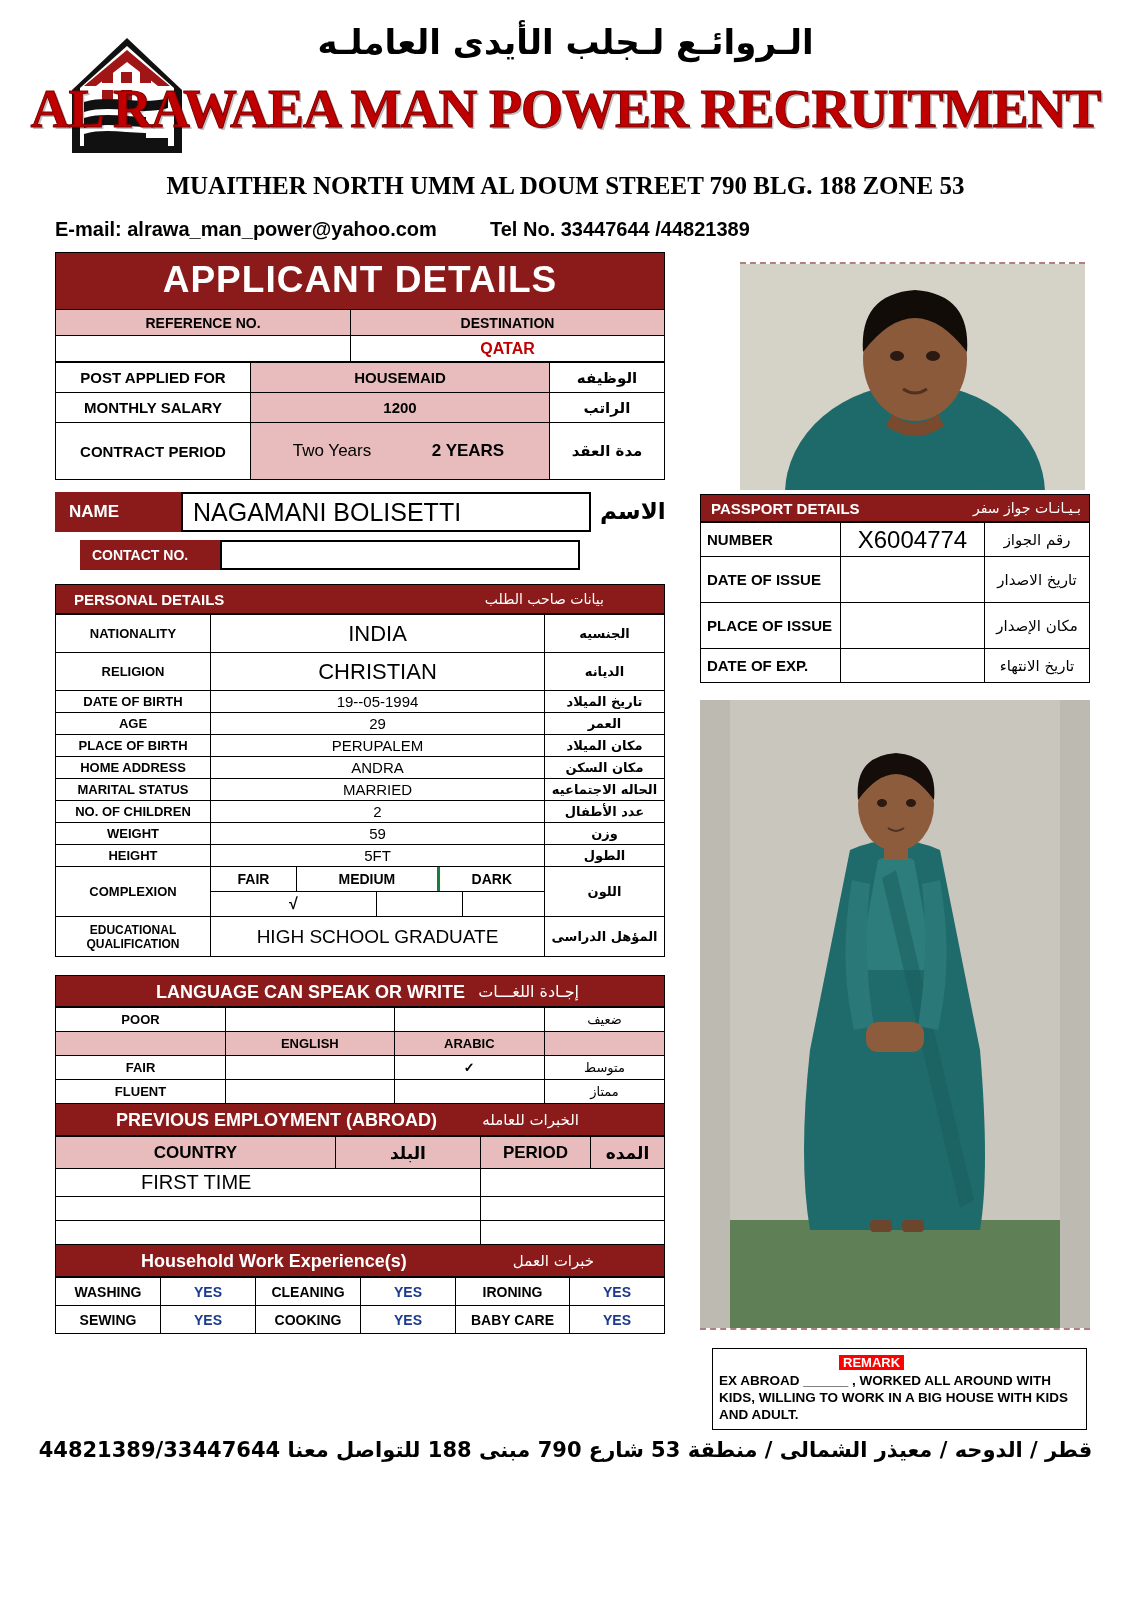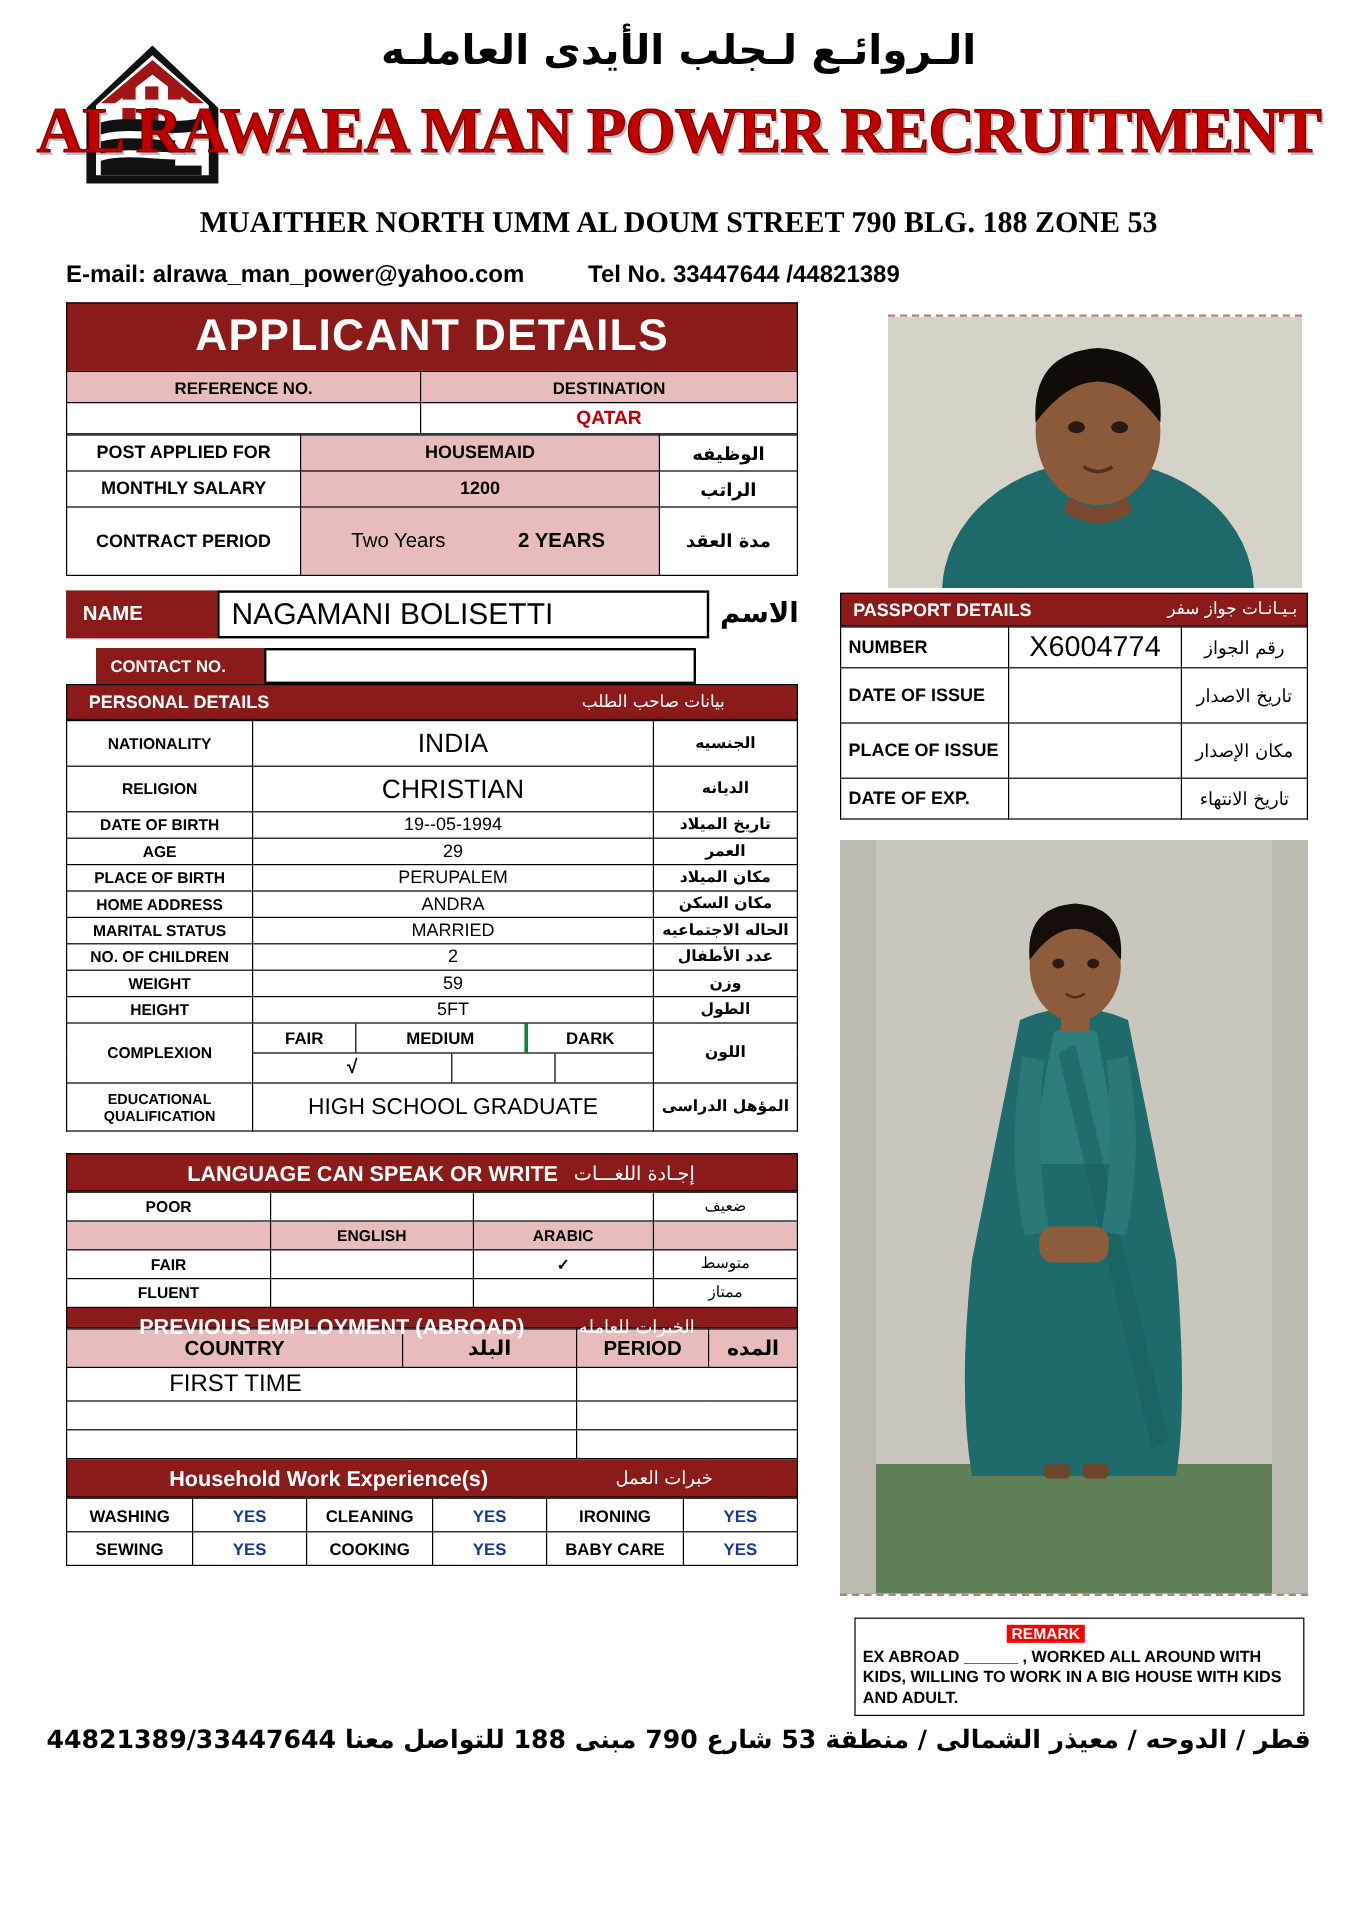--- a/index.html
+++ b/index.html
@@ -88,42 +88,42 @@
     position: absolute; left: 25px; top: 0; width: 140px; height: 30px;
     background: #8b1a1a; color: #fff; font-weight: bold; font-size: 14px;
     display: flex; align-items: center; padding-left: 12px;
   }
   .contact-box {
     position: absolute; left: 165px; top: 0; width: 360px; height: 30px;
     border: 2px solid #000;
   }
 
   .personal-head {
-    position: relative; height: 30px;
+    margin-top: 14px; position: relative; height: 30px;
     background: #8b1a1a; color: #fff; border: 1px solid #000;
   }
   .personal-head .en { position: absolute; left: 18px; top: 6px; font-size: 15px; font-weight: bold; }
   .personal-head .ar2 { position: absolute; right: 60px; top: 6px; font-size: 14px; font-family: "DejaVu Sans", sans-serif; direction: rtl; }
 
   .t-personal td { font-size: 13px; font-weight: bold; text-align: center; }
   .t-personal .lbl { width: 155px; }
   .t-personal .arcol { width: 120px; }
   .t-personal .val { font-weight: normal; font-size: 22px; }
   .t-personal .val-sm { font-weight: normal; font-size: 15px; }
 
   .lang-head { margin-top: 18px; position: relative; height: 32px; background: #8b1a1a; color: #fff; border: 1px solid #000; }
   .lang-head .en { position: absolute; left: 100px; top: 6px; font-size: 18px; font-weight: bold; }
   .lang-head .ar2 { position: absolute; right: 85px; top: 6px; font-size: 16px; font-family: "DejaVu Sans", sans-serif; direction: rtl; }
 
   .t-lang td { height: 24px; font-size: 13px; font-weight: bold; text-align: center; }
   .t-lang .lbl { width: 170px; }
   .t-lang .arcol { width: 120px; font-weight: normal; }
   .tick { font-size: 20px; }
 
-  .prev-head { position: relative; height: 17px; background: #8b1a1a; color: #fff; border: 1px solid #000; border-top: none; }
+  .prev-head { position: relative; height: 32px; background: #8b1a1a; color: #fff; border: 1px solid #000; border-top: none; }
   .prev-head .en { position: absolute; left: 60px; top: 6px; font-size: 18px; font-weight: bold; }
   .prev-head .ar2 { position: absolute; right: 85px; top: 7px; font-size: 15px; font-family: "DejaVu Sans", sans-serif; direction: rtl; }
 
   .t-prev td { height: 24px; font-size: 13px; text-align: center; }
   .t-prev .hdr { background: #e8bcbc; font-weight: bold; font-size: 17px; height: 32px; }
   .t-prev .first { font-size: 20px; text-align: left; padding-left: 85px; }
 
   .house-head { position: relative; height: 32px; background: #8b1a1a; color: #fff; border: 1px solid #000; border-top: none; }
   .house-head .en { position: absolute; left: 85px; top: 6px; font-size: 18px; font-weight: bold; }
   .house-head .ar2 { position: absolute; right: 70px; top: 7px; font-size: 15px; font-family: "DejaVu Sans", sans-serif; direction: rtl; }

